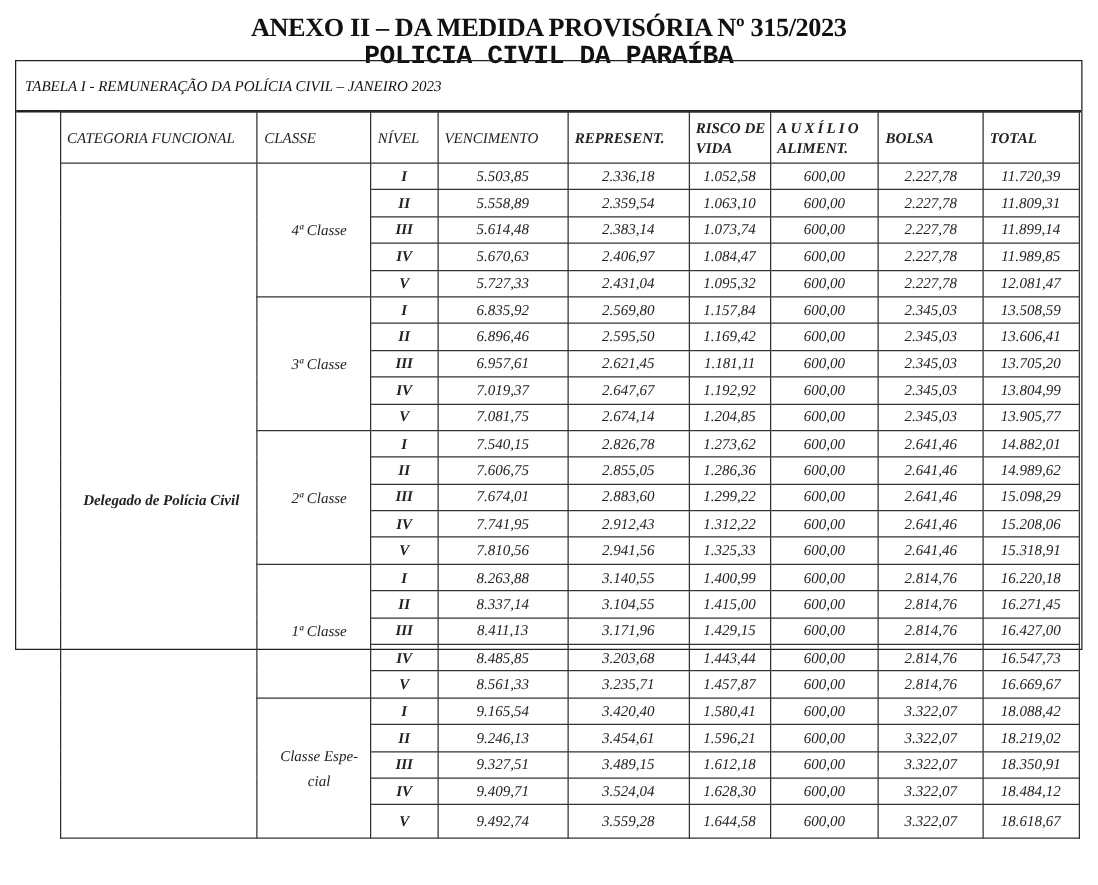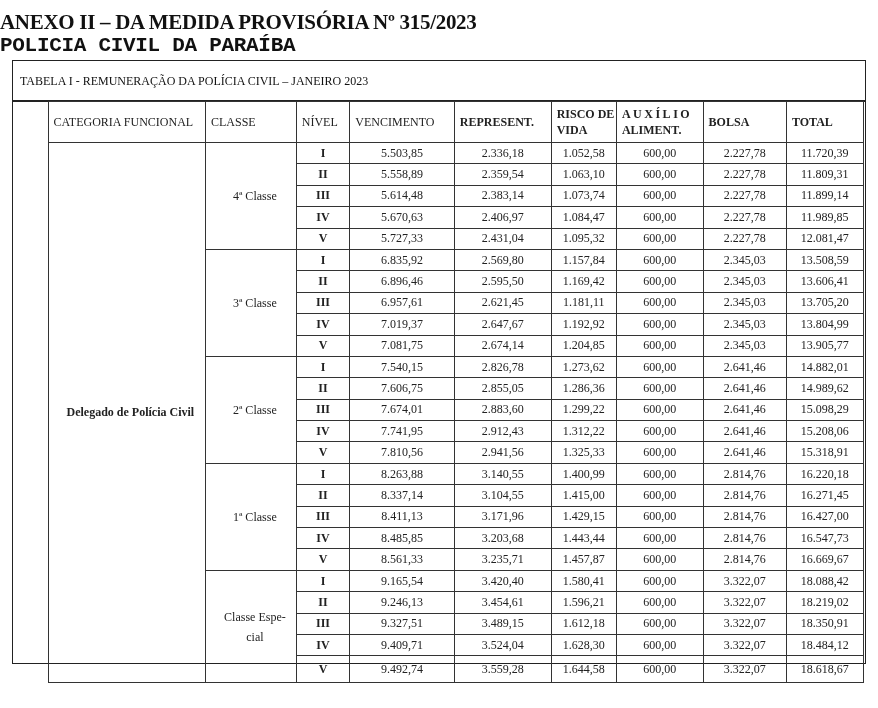--- a/index.html
+++ b/index.html
@@ -1,20 +1,20 @@
 <!DOCTYPE html>
 <html><head>
 <meta charset="utf-8">
 <style>
   html, body { margin: 0; padding: 0; background: #ffffff; }
   body { width: 878px; height: 708px; position: relative; font-family: "Liberation Serif", serif; color: #111; overflow: hidden; }
-  .title { position: absolute; left: 0; width: 878px; font-weight: bold; font-size: 21px; line-height: 24px; letter-spacing: -0.3px; }
+  .title { position: absolute; left: 0; width: 878px; text-align: center; font-weight: bold; font-size: 21px; line-height: 24px; letter-spacing: -0.3px; }
   .t1 { top: 10px; }
   .t2 { top: 34px; font-family: Liberation Mono, monospace; }
-  .frame { position: absolute; left: 12px; top: 60px; width: 854px; height: 604px; border: 1.5px solid #222; box-sizing: border-box; }
+  .frame { position: absolute; left: 12px; top: 48px; width: 854px; height: 472px; border: 1.5px solid #222; box-sizing: border-box; font-style: italic; }
   .caption { position: absolute; left: 0; top: 0; width: 100%; height: 41px; border-bottom: 2px solid #222; box-sizing: border-box; font-size: 12px; line-height: 41px; padding-left: 7px; }
   table { position: absolute; left: -1.5px; top: 40px; border-collapse: collapse; table-layout: fixed; margin-left: 36px; }
   td, th { border: 1.3px solid #333; padding: 0; font-size: 12px; color: #222; }
   th { font-weight: normal; text-align: left; padding-left: 5px; height: 40px; line-height: 16px; }
   th.b { font-weight: bold; }
   .spread { letter-spacing: 2.5px; }
   td.num { text-align: center; height: 20.4px; }
   td.lvl { text-align: center; font-weight: bold; }
   td.cat { font-weight: bold; vertical-align: middle; padding-left: 18px; }
   td.cls { vertical-align: middle; padding-left: 8px; text-align: center; }

